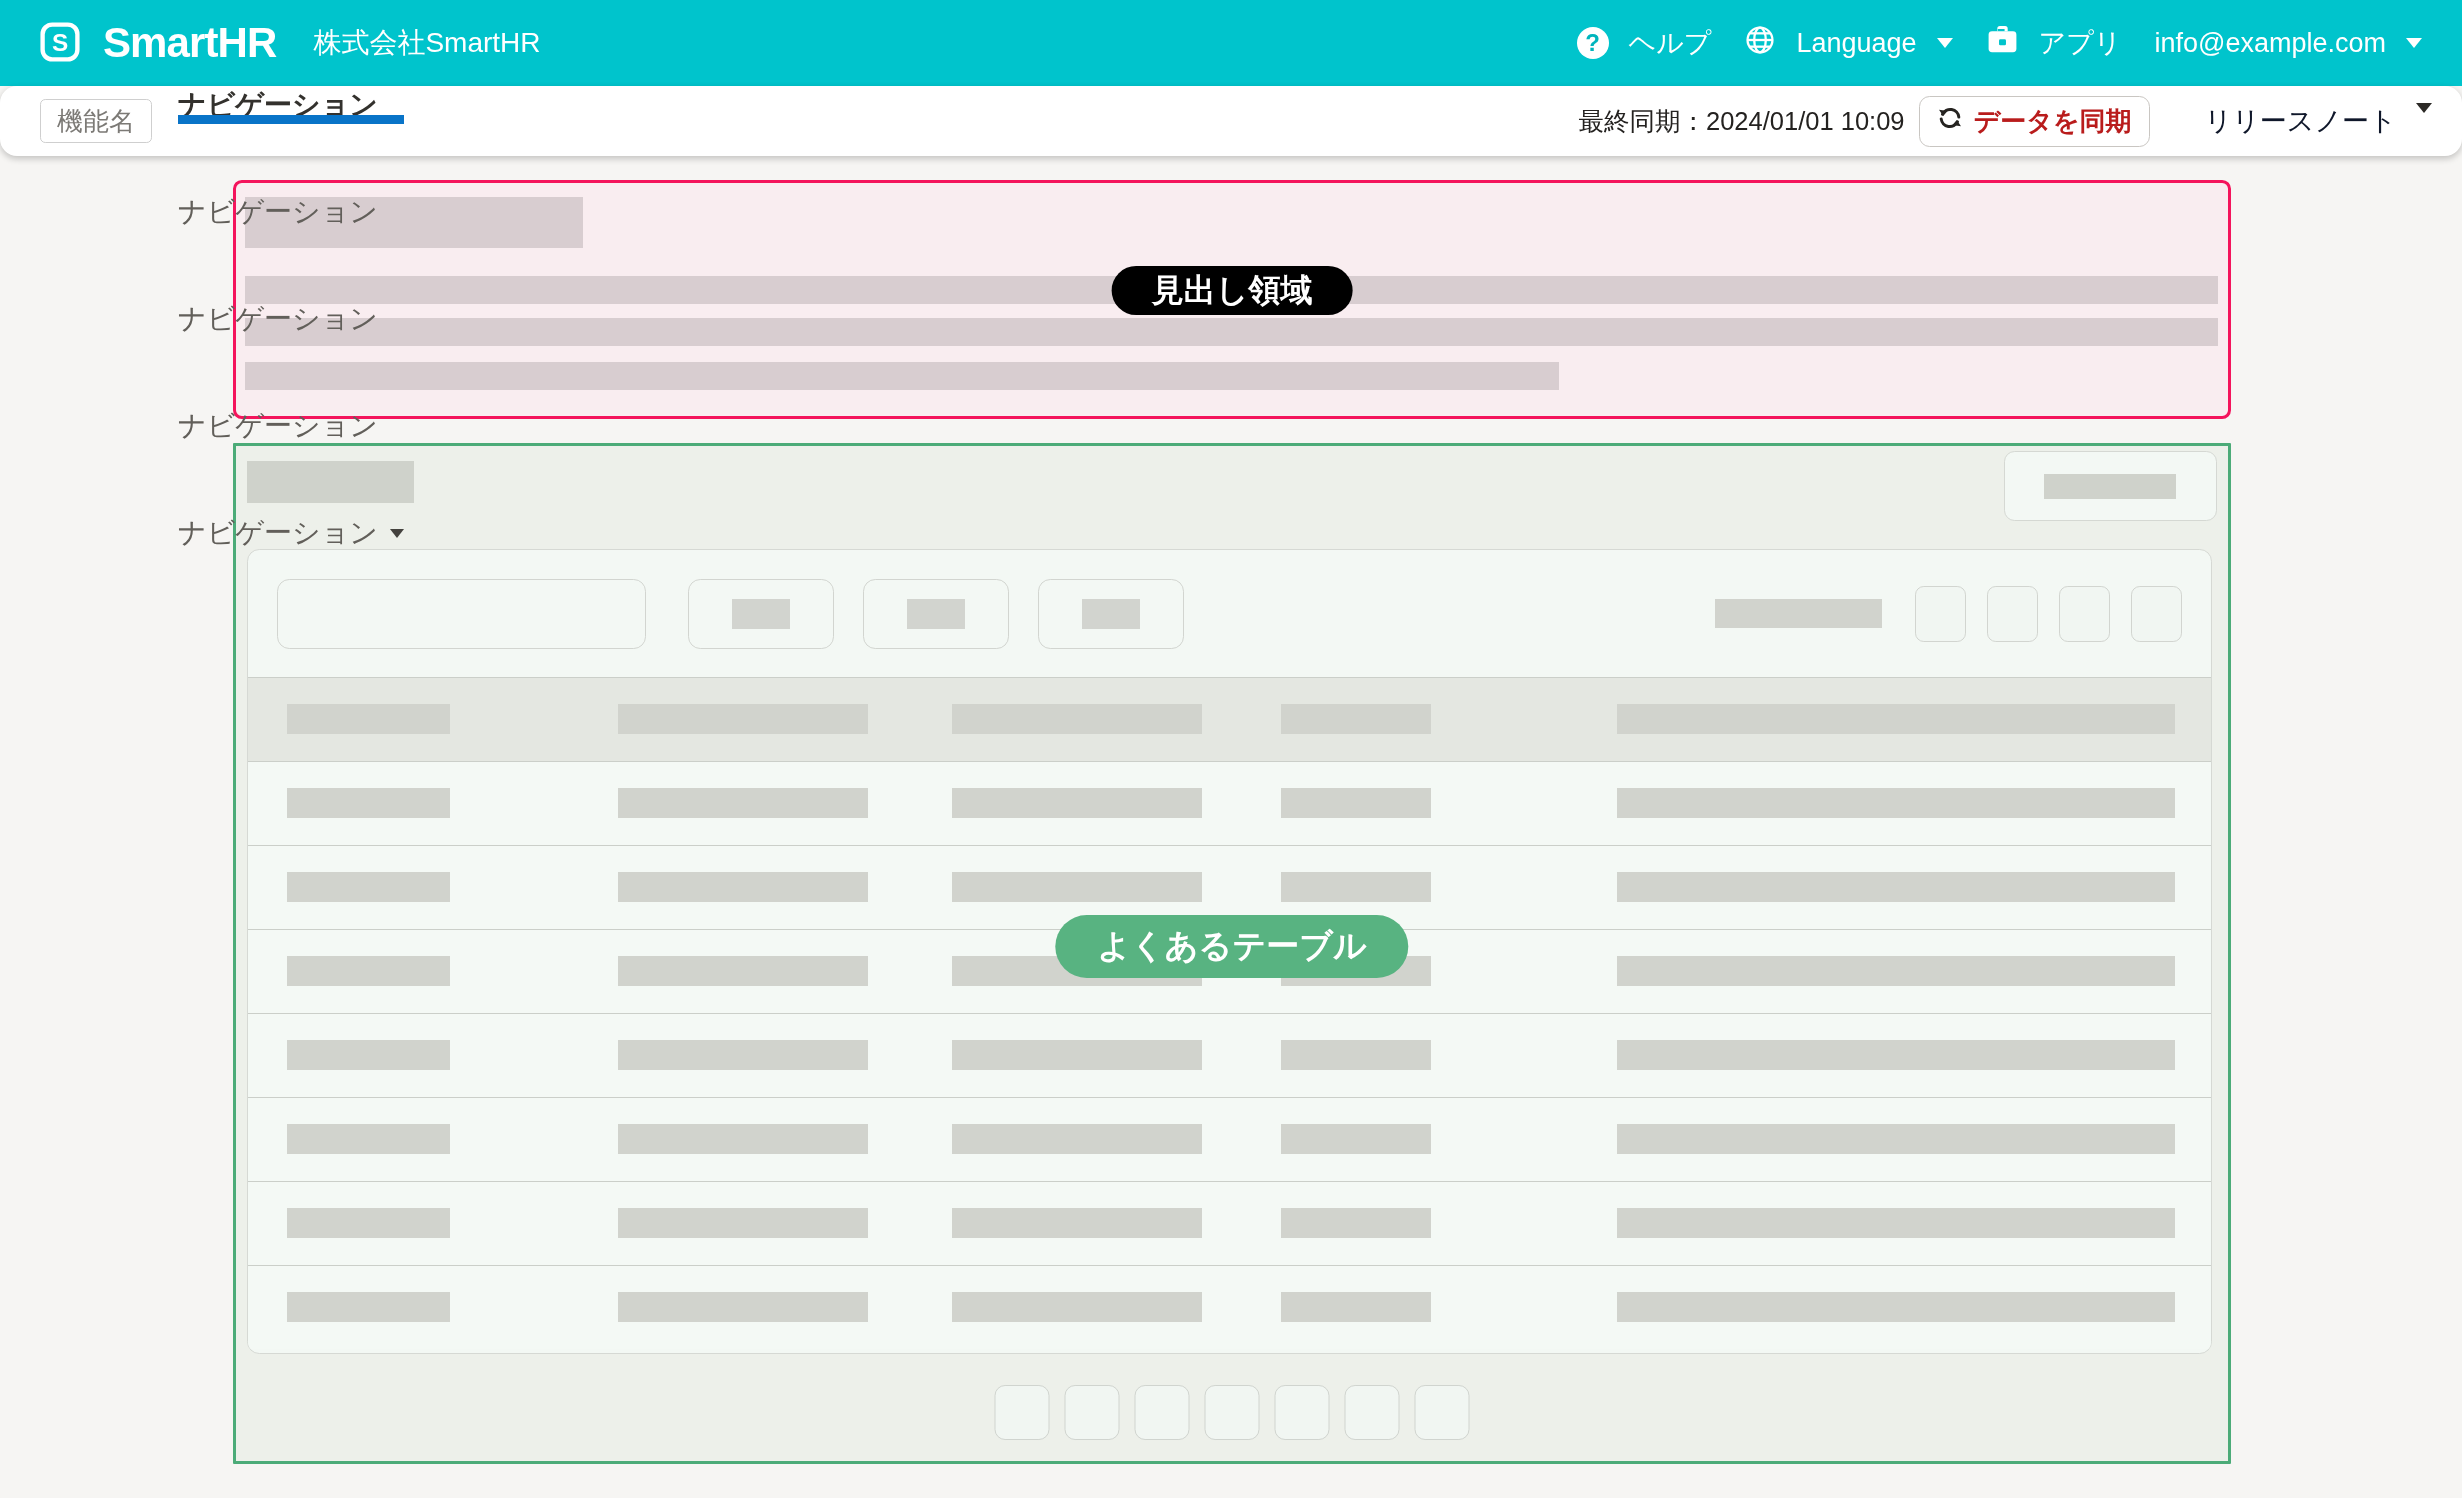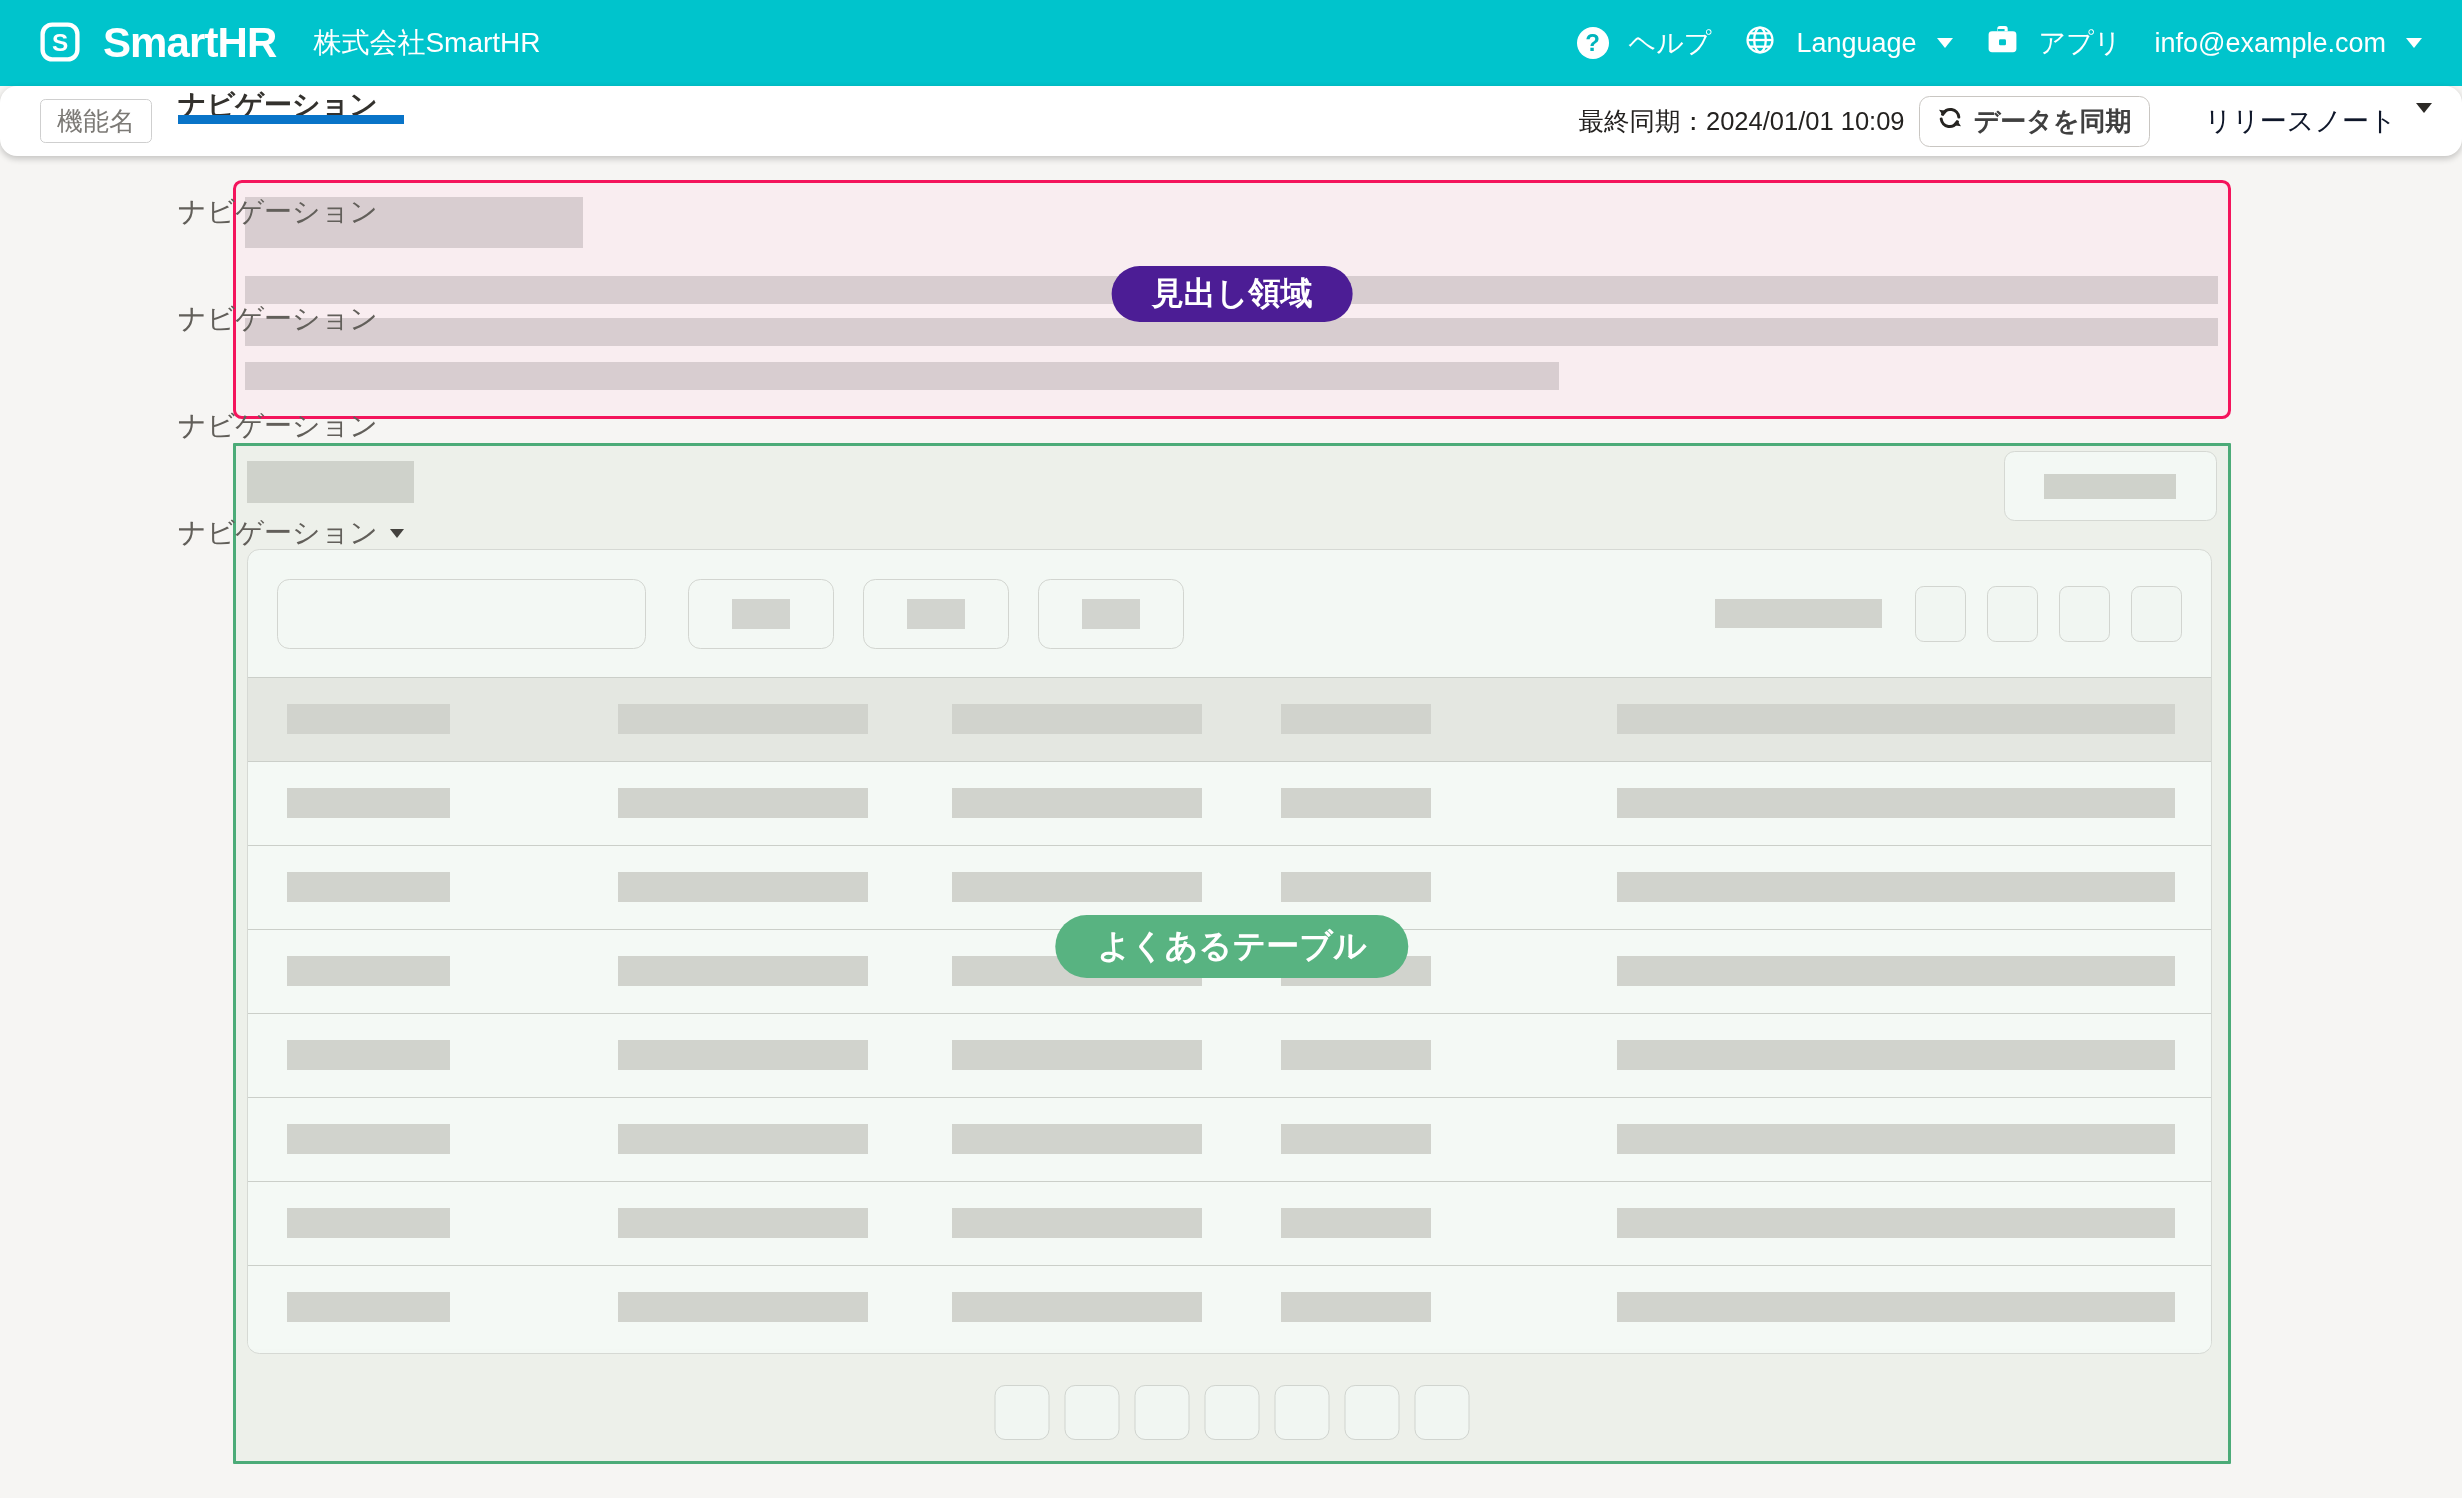--- a/index.html
+++ b/index.html
@@ -21,35 +21,35 @@
   
   .appnav { height:70px; background:#fff; display:flex; align-items:center; padding:0 30px 0 40px; box-shadow:0 2.6px 6.2px rgba(0,0,0,0.20); position:relative; z-index:2;border-radius:17px; }
   .feature-badge { border:1.8px solid #cfcfcf; border-radius:5.3px; color:#7c7a76; font-size:26px; padding:3.5px 16px; background:#fff; }
   .nav-tabs { display:flex; align-self:stretch; margin-left:26px; gap:69px;flex-direction:column; }
   .tab { display:flex; align-items:center; gap:12.3px; position:relative; font-size:28px; color:#625f5a; font-weight:500; cursor:pointer; }
   .tab.active { color:#33312d; font-weight:bold; }
   .tab.active::after { content:""; position:absolute; left:0; right:0; bottom:0; height:8.8px; background:#0974c8; }
   .tab .caret { border-left-width:7px; border-right-width:7px; border-top:9.7px solid #44423e; }
   .nav-right { margin-left:auto; display:flex; align-items:center; align-self:stretch; }
   .last-sync { font-size:25.5px; color:#242220; margin-right:14px; align-self:center; }
-  .sync-btn { display:flex; align-items:center; gap:10.6px; height:51px; padding:0 17.6px; border:1.8px solid #c9c6c2; border-radius:10.6px; background:#fff; font-size:26px; font-weight:bold; color:#404040; font-family:inherit; cursor:pointer; align-self:center; }
+  .sync-btn { display:flex; align-items:center; gap:10.6px; height:51px; padding:0 17.6px; border:1.8px solid #c9c6c2; border-radius:10.6px; background:#fff; font-size:26px; font-weight:bold; color:#b91c1c; font-family:inherit; cursor:pointer; align-self:center; }
   .nav-divider { width:1.8px; background:#e0dedb; margin-left:28px; }
   .release-notes { display:flex; align-items:flex-start; gap:19.3px; font-size:27px; color:#0f172a; margin-left:24.6px; cursor:pointer; align-self:center; }
   .release-notes .caret { border-top-color:#2c2a27; }
   
   main { position:relative; height:1342px; }
   .sk { position:absolute; background:#d8cdd0; }
   .area-pill { position:absolute; left:50%; transform:translateX(-50%); display:flex; align-items:center; white-space:nowrap; color:#fff; font-weight:bold; border-radius:879px; z-index:3; }
   
   .heading-area { position:absolute; left:233px; top:24px; width:1998px; height:239px; border:3.5px solid #f4145c; border-radius:8.8px; background:#f9edf0; }
   .heading-title { left:8.8px; top:14px; width:338px; height:51px; }
   .h-line1 { left:8.8px; top:93px; width:1973px; height:28px; }
   .h-line2 { left:8.8px; top:135px; width:1973px; height:28px; }
   .h-line3 { left:8.8px; top:179px; width:1314px; height:28px; }
-  .heading-pill { top:83px; height:56px; background:#4c1d95; font-size:32px; padding:0 40px; }
+  .heading-pill { top:83px; height:49px; background:#000000; font-size:32px; padding:0 40px; }
   
   .table-area { position:absolute; left:233px; top:287px; width:1998px; height:1021px; border:3.5px solid #4cab78; border-radius:1px; background:#edf0ea; }
   .green-sk { background:#cfd2cb; position:absolute; }
   .green-title { left:11.4px; top:15px; width:167px; height:42px; }
   .table-action-btn { position:absolute; right:11.4px; top:5.3px; width:213px; height:70px; border:1.8px solid #d5d8d3; border-radius:10.6px; background:#f3f8f4; display:flex; align-items:center; justify-content:center; cursor:pointer; }
   .table-action-btn .bar-in { width:132px; height:24.6px; background:#cfd2cb; }
   .card { position:absolute; left:11.4px; top:103px; width:1965px; height:805px; background:#f3f8f4; border:1.8px solid #d6d9d4; border-radius:12.3px; overflow:hidden; }
   .controls { height:127px; display:flex; align-items:center; padding:0 29px; }
   .search-input { width:369px; height:70px; border:1.8px solid #d2d5d0; border-radius:12.3px; background:transparent; margin-right:13px; }
   .filter-buttons { display:flex; margin-right:auto; }

